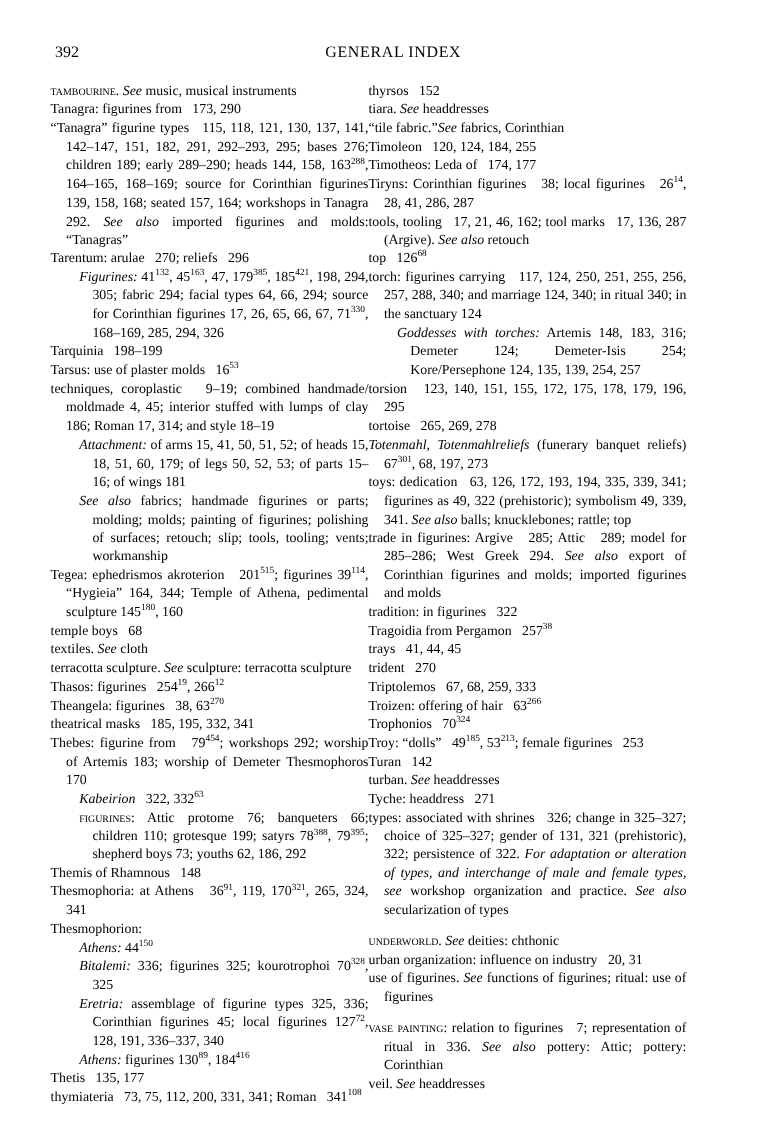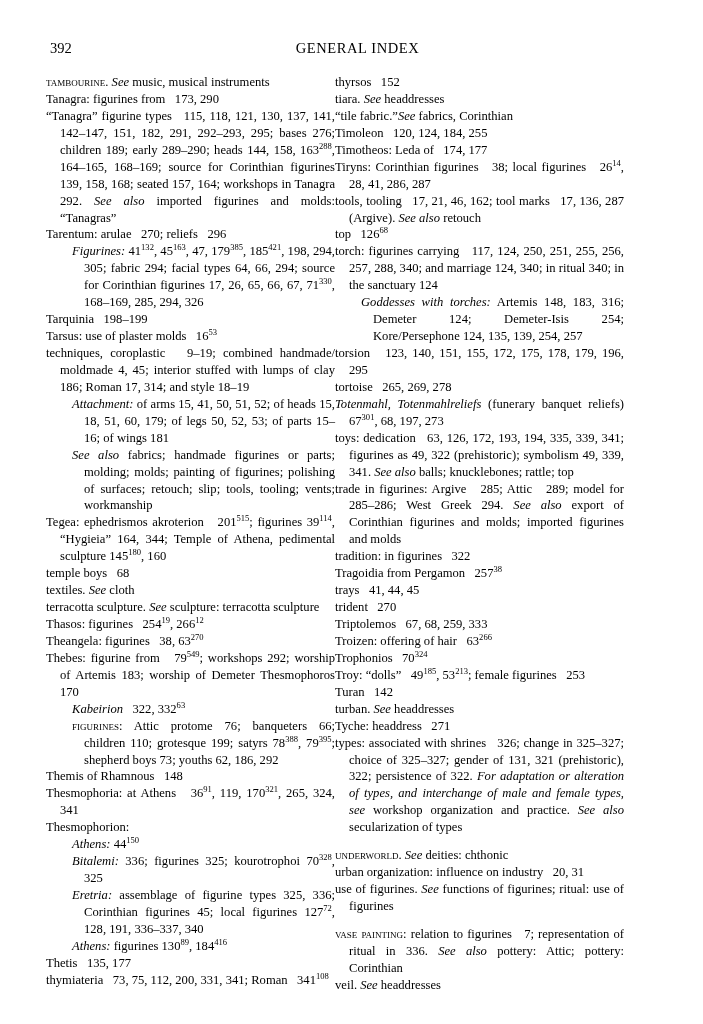--- a/index.html
+++ b/index.html
@@ -97,21 +97,22 @@
         <p class="entry">Tarsus: use of plaster molds&nbsp;&nbsp; 16<sup>53</sup></p>
         <p class="entry">techniques, coroplastic&nbsp;&nbsp; 9–19; combined handmade/ moldmade 4, 45; interior stuffed with lumps of clay 186; Roman 17, 314; and style 18–19</p>
         <p class="entry sub"><span class="it">Attachment:</span> of arms 15, 41, 50, 51, 52; of heads 15, 18, 51, 60, 179; of legs 50, 52, 53; of parts 15–16; of wings 181</p>
         <p class="entry sub"><span class="it">See also</span> fabrics; handmade figurines or parts; molding; molds; painting of figurines; polishing of surfaces; retouch; slip; tools, tooling; vents; workmanship</p>
         <p class="entry">Tegea: ephedrismos akroterion&nbsp;&nbsp; 201<sup>515</sup>; figurines 39<sup>114</sup>, “Hygieia” 164, 344; Temple of Athena, pedimental sculpture 145<sup>180</sup>, 160</p>
         <p class="entry">temple boys&nbsp;&nbsp; 68</p>
         <p class="entry">textiles. <span class="it">See</span> cloth</p>
         <p class="entry">terracotta sculpture. <span class="it">See</span> sculpture: terracotta sculpture</p>
         <p class="entry">Thasos: figurines&nbsp;&nbsp; 254<sup>19</sup>, 266<sup>12</sup></p>
         <p class="entry">Theangela: figurines&nbsp;&nbsp; 38, 63<sup>270</sup></p>
-        <p class="entry">Thebes: figurine from&nbsp;&nbsp; 79<sup>549</sup>; workshops 292; worship of Artemis 183; worship of Demeter Thesmophoros 170</p>
+        <p class="entry">theatrical masks&nbsp;&nbsp; 185, 195, 332, 341</p>
+        <p class="entry">Thebes: figurine from&nbsp;&nbsp; 79<sup>454</sup>; workshops 292; worship of Artemis 183; worship of Demeter Thesmophoros 170</p>
         <p class="entry sub"><span class="it">Kabeirion</span>&nbsp;&nbsp; 322, 332<sup>63</sup></p>
         <p class="entry sub"><span class="sc">figurines:</span> Attic protome 76; banqueters 66; children 110; grotesque 199; satyrs 78<sup>388</sup>, 79<sup>395</sup>; shepherd boys 73; youths 62, 186, 292</p>
         <p class="entry">Themis of Rhamnous&nbsp;&nbsp; 148</p>
         <p class="entry">Thesmophoria: at Athens&nbsp;&nbsp; 36<sup>91</sup>, 119, 170<sup>321</sup>, 265, 324, 341</p>
         <p class="entry">Thesmophorion:</p>
         <p class="entry sub"><span class="it">Athens:</span> 44<sup>150</sup></p>
         <p class="entry sub"><span class="it">Bitalemi:</span> 336; figurines 325; kourotrophoi 70<sup>328</sup>, 325</p>
         <p class="entry sub"><span class="it">Eretria:</span> assemblage of figurine types 325, 336; Corinthian figurines 45; local figurines 127<sup>72</sup>, 128, 191, 336–337, 340</p>
         <p class="entry sub"><span class="it">Athens:</span> figurines 130<sup>89</sup>, 184<sup>416</sup></p>
         <p class="entry">Thetis&nbsp;&nbsp; 135, 177</p>

